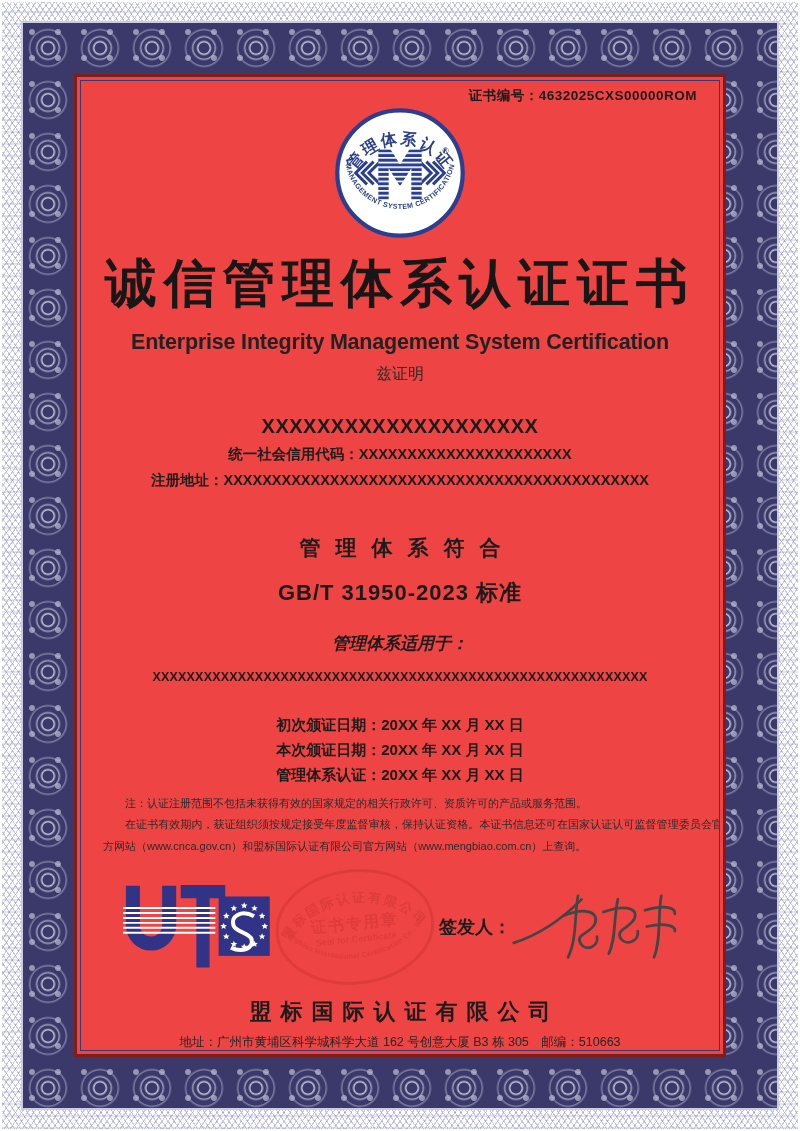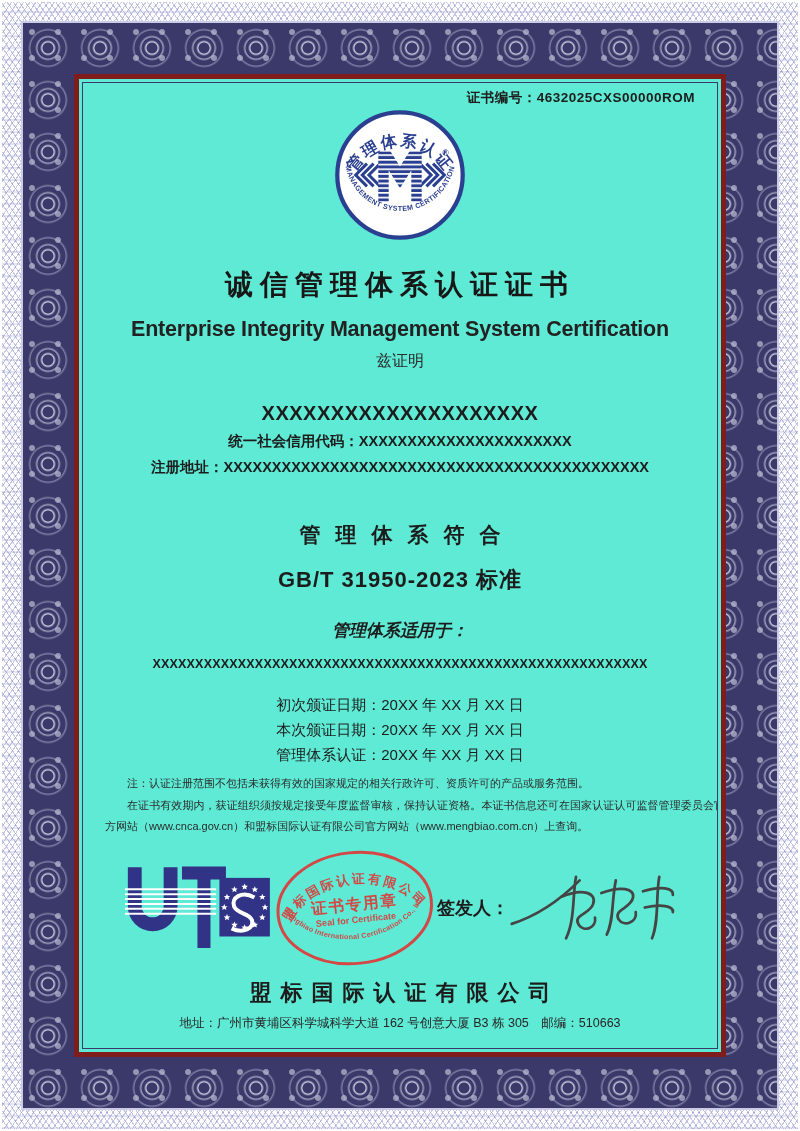--- a/index.html
+++ b/index.html
@@ -21,45 +21,45 @@
     position:absolute;inset:22px;
     background-color:#3b3969;
     background-image:
       radial-gradient(circle at 26px 26px, rgba(59,57,105,0) 5px, rgba(224,225,242,.85) 6px, rgba(59,57,105,0) 8px, rgba(59,57,105,0) 10px, rgba(210,212,236,.65) 11px, rgba(59,57,105,0) 13px, rgba(59,57,105,0) 17px, rgba(190,192,224,.5) 18px, rgba(59,57,105,0) 20px),
       radial-gradient(circle at 10px 10px, rgba(224,225,242,.55) 2.5px, rgba(59,57,105,0) 3.5px);
     background-size:52px 52px, 26px 26px;
     box-shadow:inset 0 0 0 1px #c9cbe7, 0 0 0 1px #c9cbe7;
   }
   .panel{
     position:absolute;inset:74px;
-    background:#5eead4;border:5px solid #7f1d1d;
+    background:#ef4444;border:3px solid #7f1d1d;
   }
   .panel-inner{
     position:absolute;inset:3px;border:1px solid #3b3969;
   }
   .content{
     position:absolute;inset:0;padding:0 22px;
     text-align:center;overflow:hidden;
   }
   
   .cert-no{margin-top:6px;text-align:right;font-size:13.5px;font-weight:bold;letter-spacing:.5px;}
   .logo-wrap{margin-top:2px;}
   .title-zh{
-    margin-top:24px;font-family:"Liberation Serif","DejaVu Serif",serif;
-    font-size:28px;font-weight:bold;letter-spacing:7px;color:#171717;line-height:1.15;
+    margin-top:11px;font-family:"Liberation Serif","DejaVu Serif",serif;
+    font-size:52px;font-weight:bold;letter-spacing:7px;color:#171717;line-height:1.15;
   }
   .title-en{margin-top:16px;font-size:21.5px;font-weight:bold;letter-spacing:-.2px;color:#222;}
   .certify{margin-top:9px;font-size:16px;color:#2a2a2a;}
   .company-name{margin-top:30px;font-size:20px;font-weight:bold;letter-spacing:.5px;}
   .info-line{margin-top:7px;font-size:14.5px;font-weight:bold;}
   .conform{margin-top:44px;font-size:21px;font-weight:bold;letter-spacing:15px;text-indent:15px;}
   .standard{margin-top:16px;font-size:22px;font-weight:bold;letter-spacing:1px;}
   .scope-label{margin-top:24px;font-size:17px;font-weight:bold;font-style:italic;}
   .scope-value{margin-top:15px;font-size:12.5px;font-weight:bold;letter-spacing:.2px;}
-  .dates{margin-top:21px;display:inline-block;text-align:right;font-size:15px;font-weight:normal;line-height:25px;}
+  .dates{margin-top:28px;display:inline-block;text-align:right;font-size:15px;font-weight:bold;line-height:25px;}
   .notes{
     margin:6px auto 0;width:620px;text-align:justify;
     font-size:11px;line-height:1.95;color:#2b2b2b;
   }
   .notes p{margin:0;text-indent:2em;}
   .seal-row{
     margin-top:2px;height:136px;display:flex;align-items:center;
     justify-content:space-between;padding:0 14px 0 20px;
   }
   .seal-stamp{transform:rotate(-6deg);opacity:.93;}

